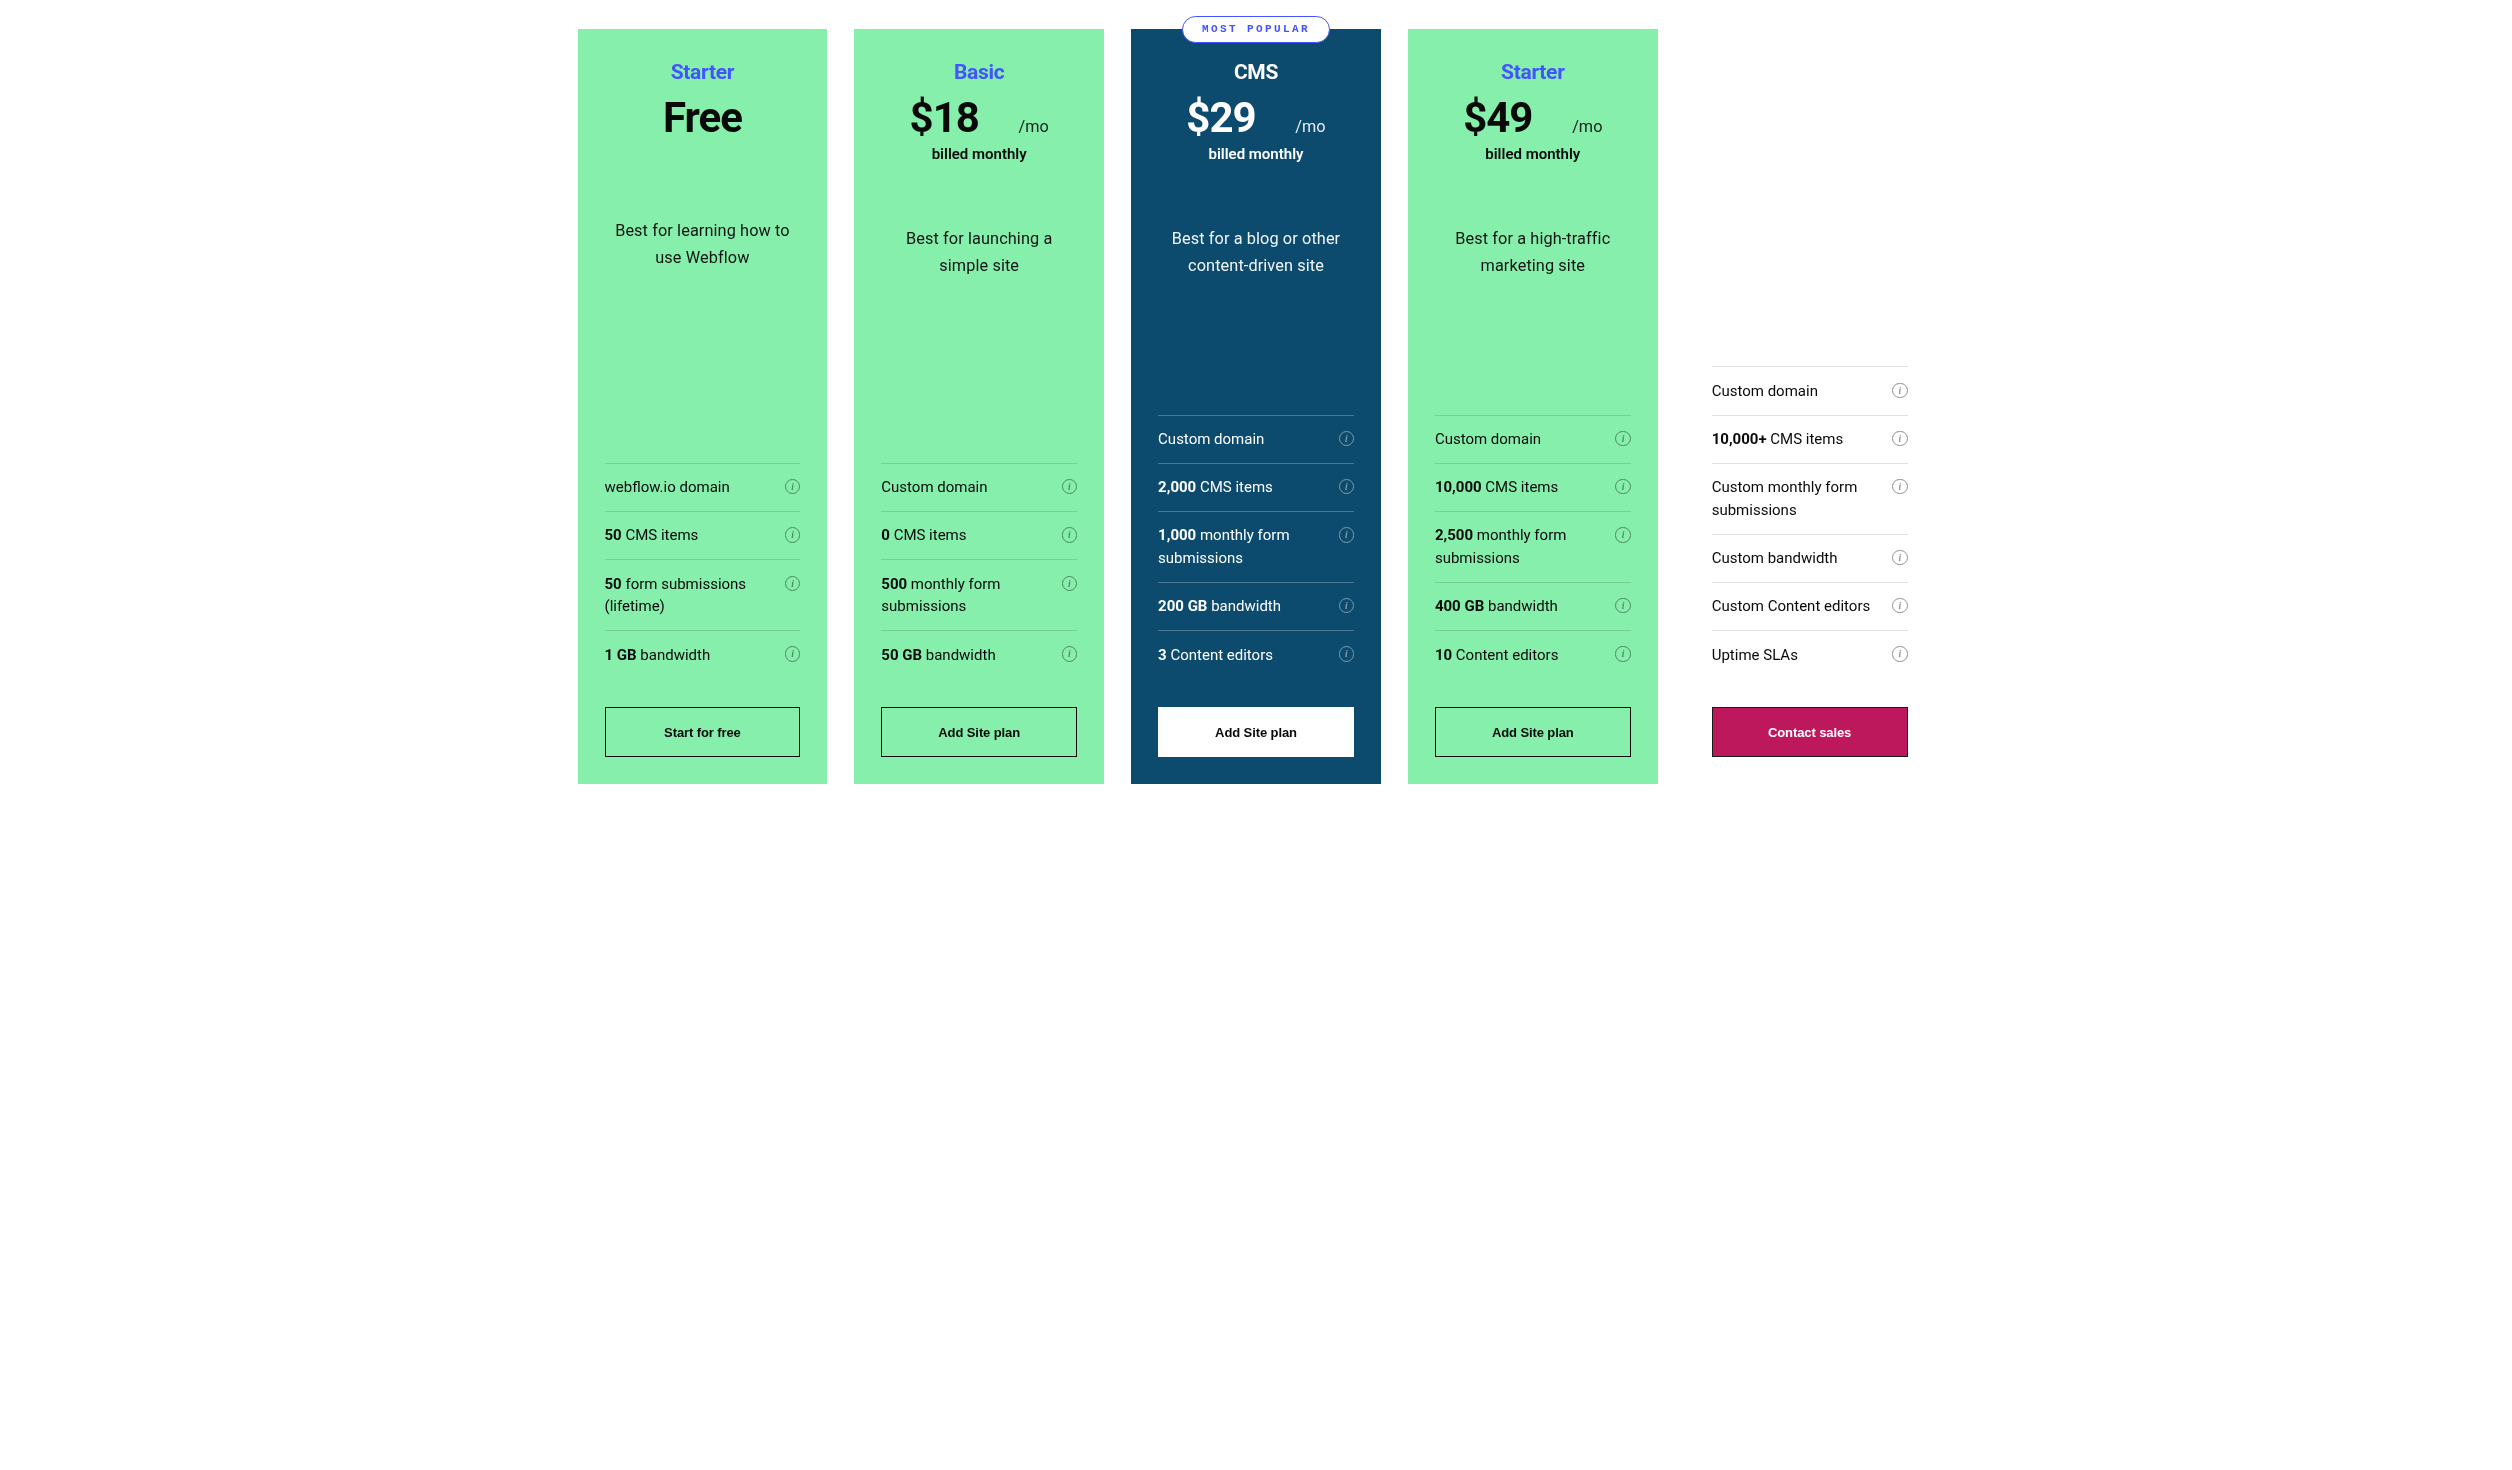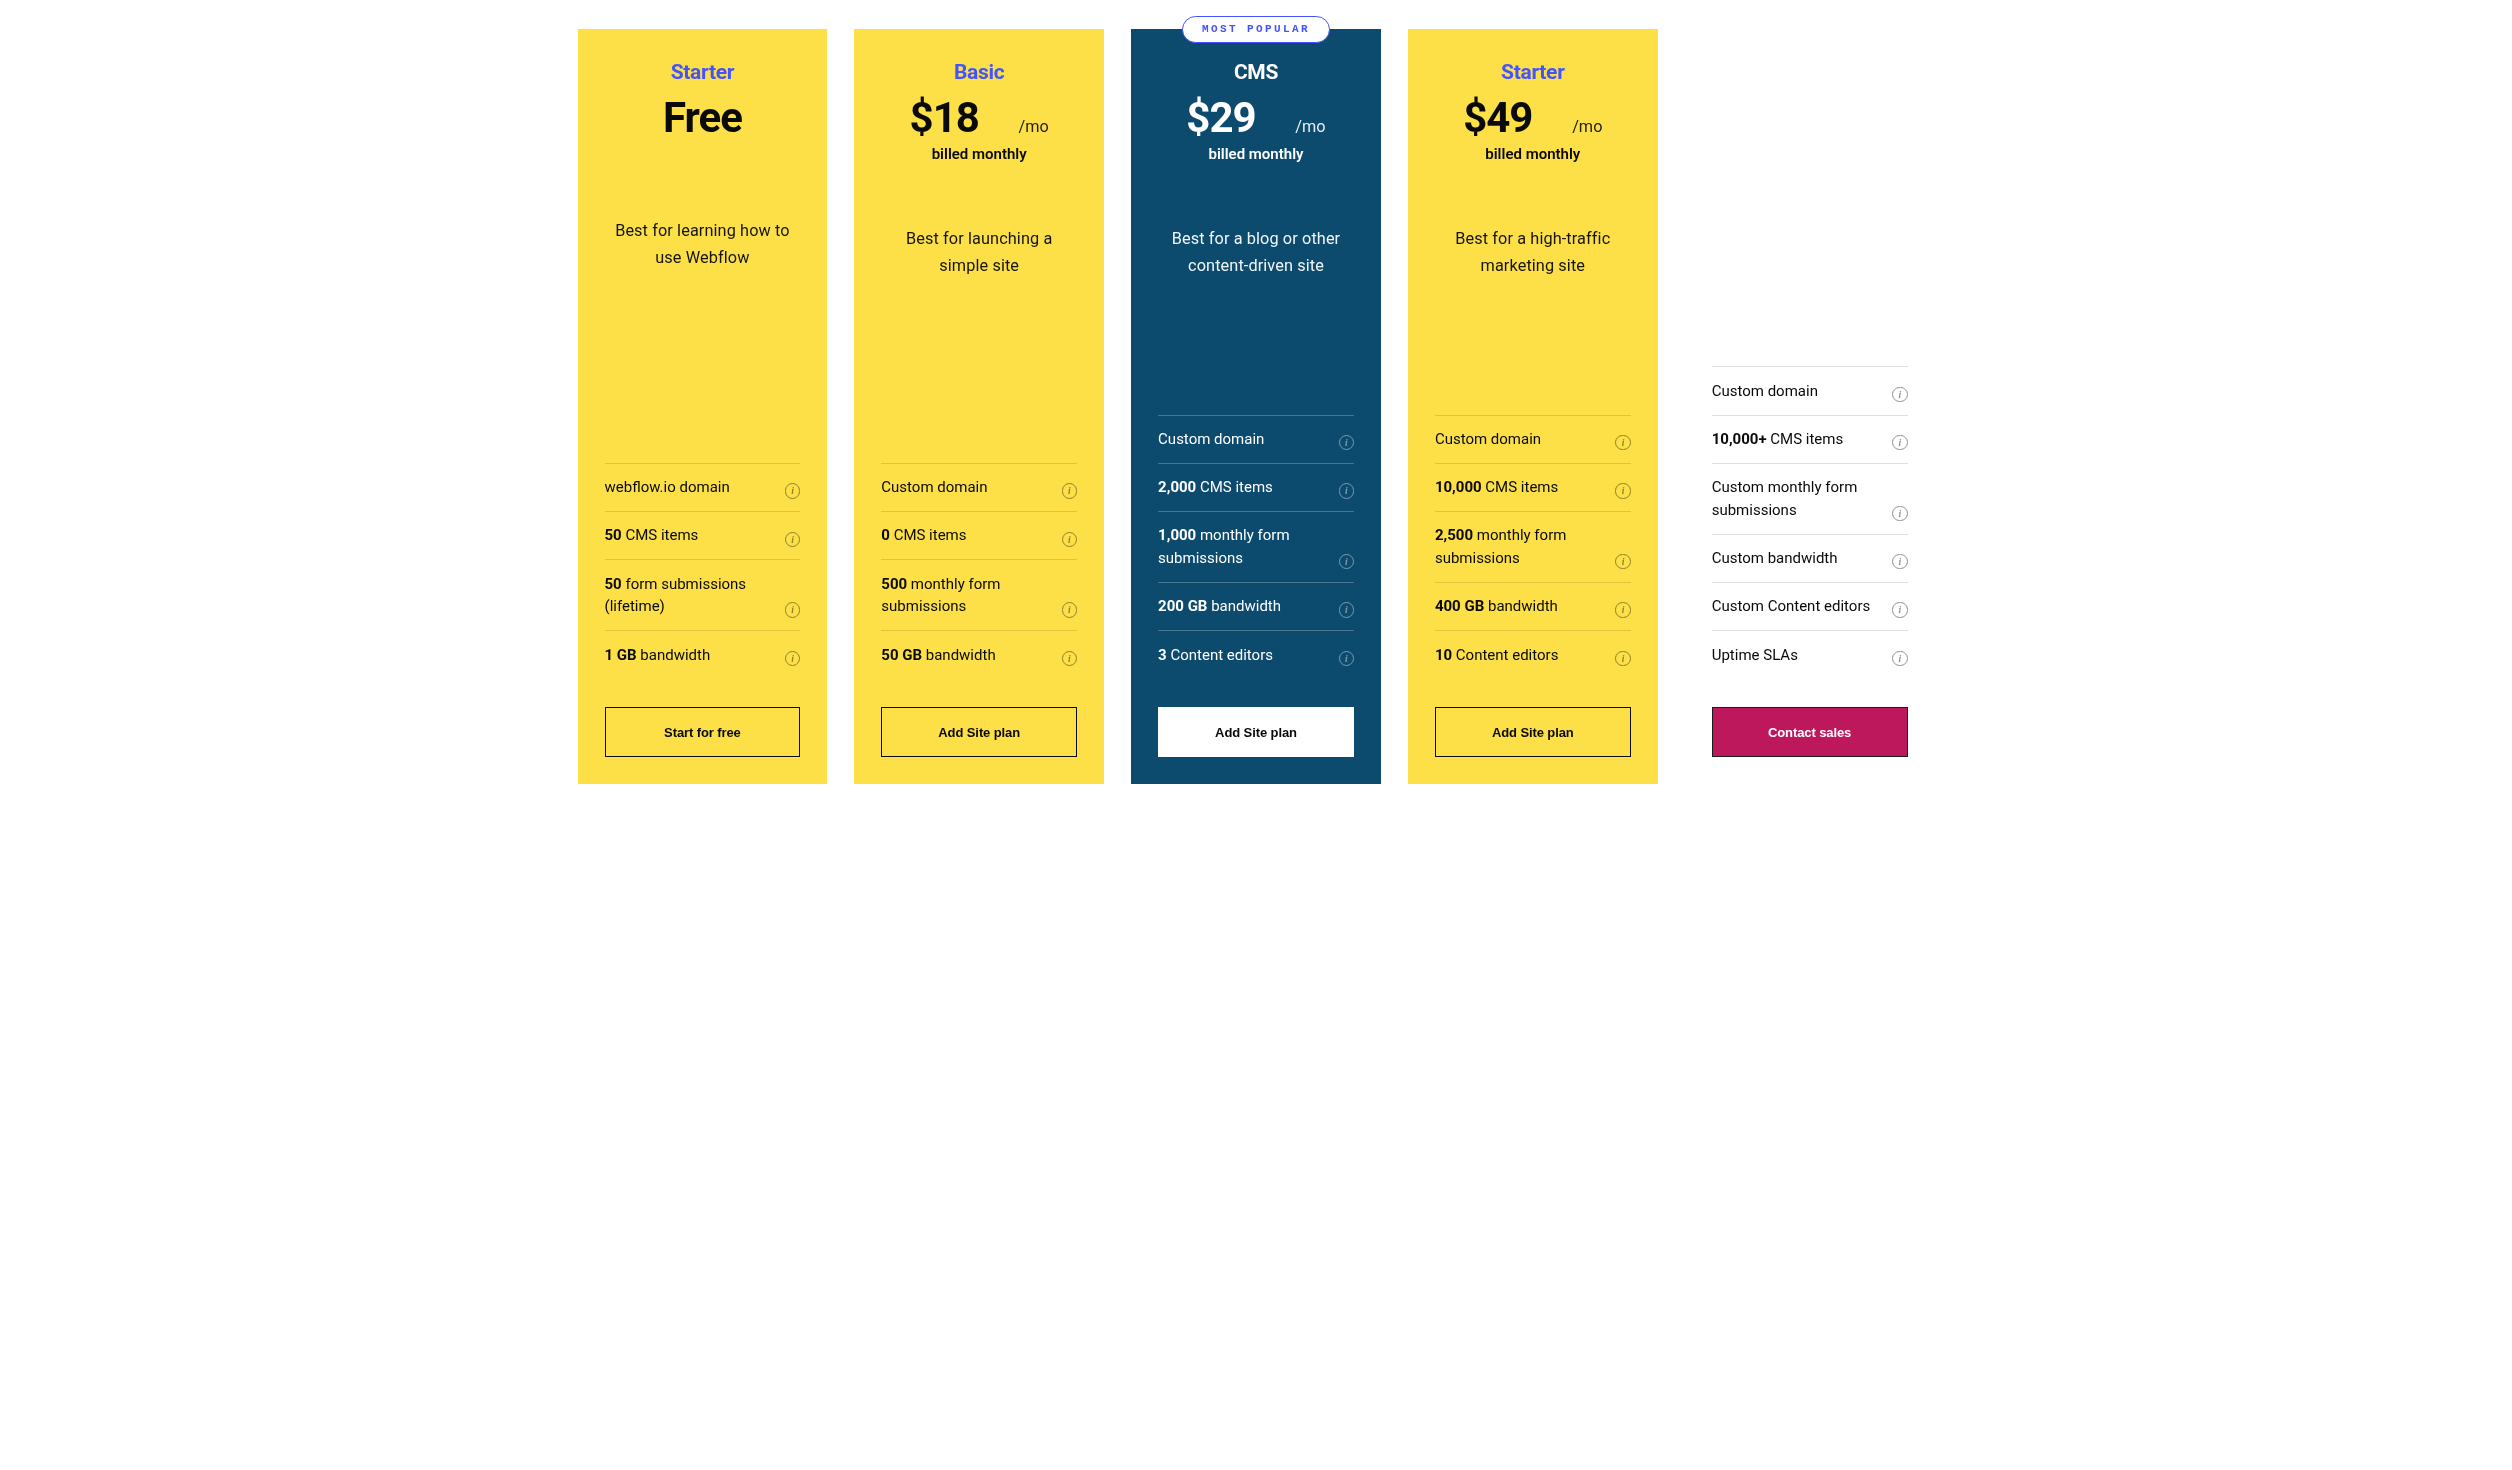--- a/index.html
+++ b/index.html
@@ -10,21 +10,21 @@
     color: #0a0a0a;
   }
   .pricing-grid {
     display: grid;
     grid-template-columns: repeat(5, 1fr);
     gap: 27px;
     max-width: 1357px;
     margin: 0 auto;
   }
   .plan-card {
-    background: #fde047;
+    background: #86efac;
     padding: 31px 27px 27px 27px;
     display: flex;
     flex-direction: column;
     position: relative;
     min-height: 755px;
   }
   .plan-card.highlight {
     background: #0c4a6e;
     color: #ffffff;
   }
@@ -97,21 +97,21 @@
     letter-spacing: 0.1px;
     opacity: 0.95;
   }
   .plan-features {
     margin-top: auto;
     margin-bottom: 29px;
     width:100%;
   }
   .feature-row {
     display: flex;
-    align-items: flex-end;
+    align-items: flex-start;
     justify-content: space-between;
     gap: 11.5px;
     padding: 12.4px 0;
     border-top: 1px solid rgba(0,0,0,0.12);
     font-size: 15px;
     line-height: 1.5;
   }
   .plan-card.highlight .feature-row { border-top: 1px solid rgba(255,255,255,0.25); }
   .feature-text b { font-weight: 700; }
   .info-icon {

